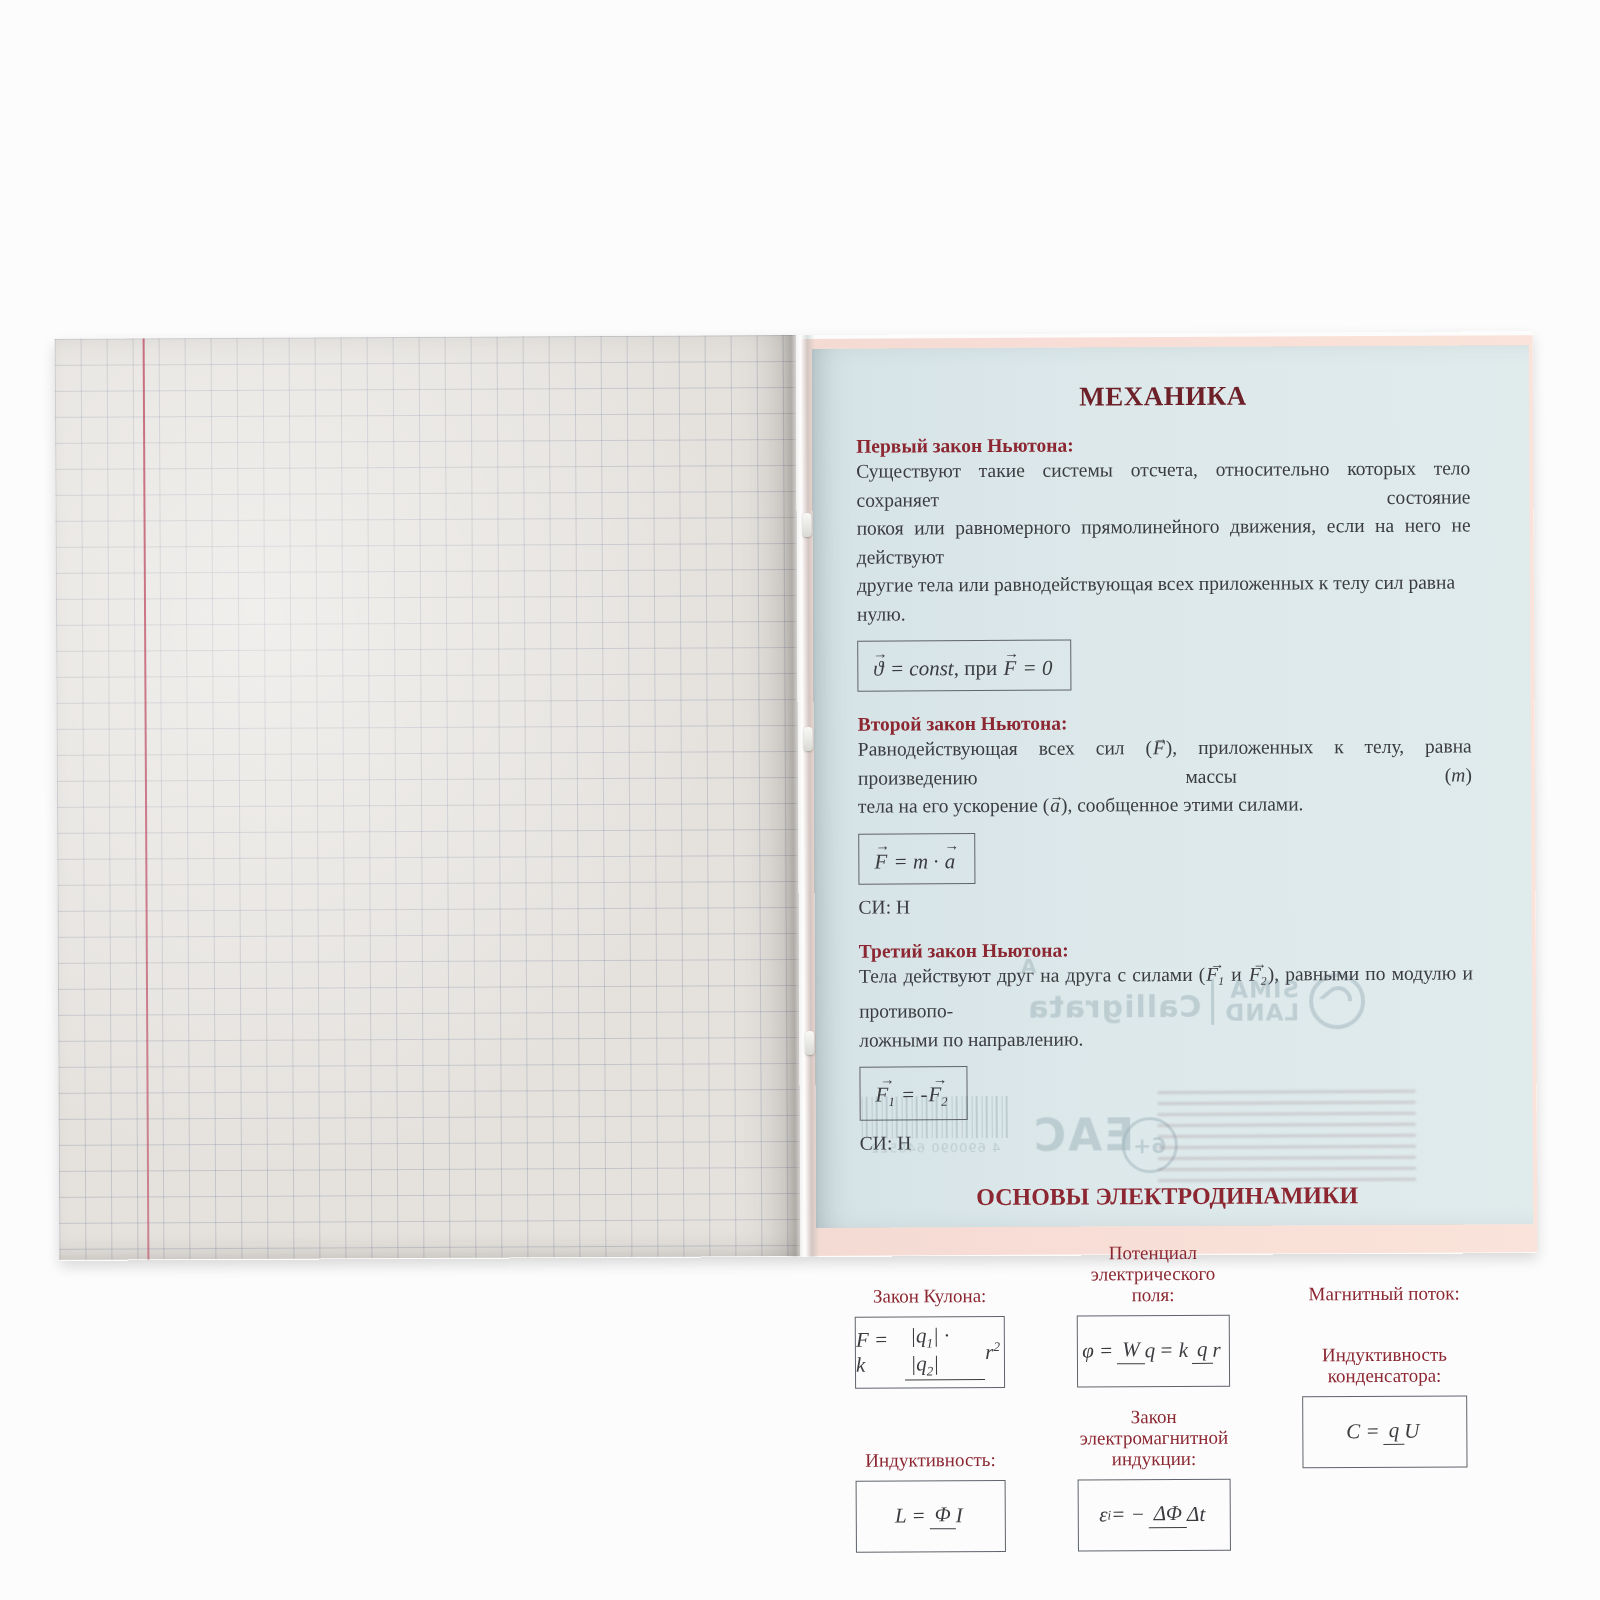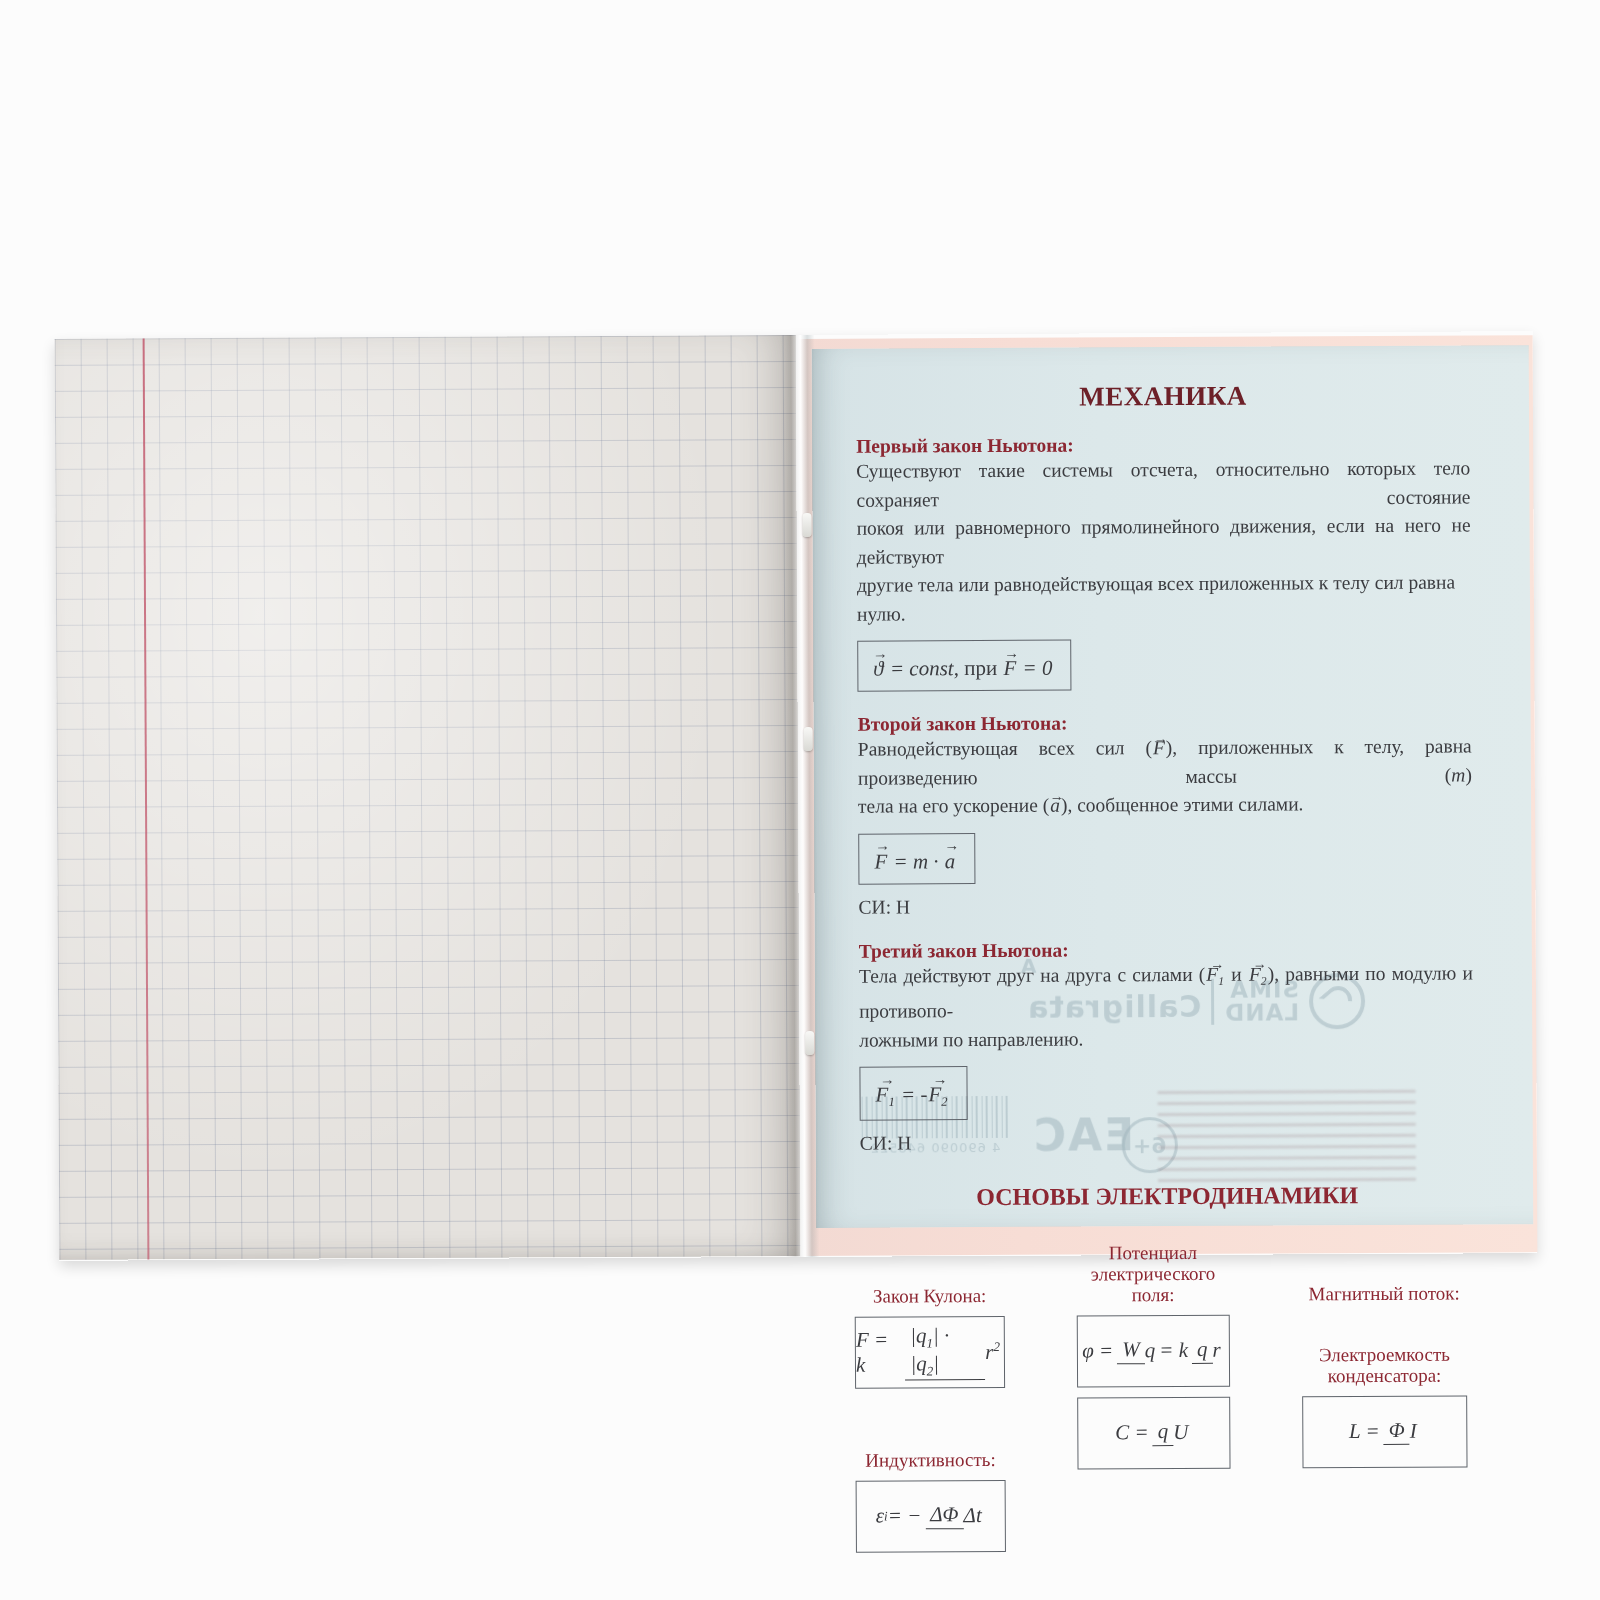--- a/index.html
+++ b/index.html
@@ -186,23 +186,25 @@
                   <span class="num"><span class="it">W</span></span>
                   <span class="den"><span class="it">q</span></span>
                 </span>
                 <span class="it"> = k</span>
                 <span class="frac">
                   <span class="num"><span class="it">q</span></span>
                   <span class="den"><span class="it">r</span></span>
                 </span>
               </div>
 
-            <div class="ehead">Электроемкость
+            <div class="ehead">Индуктивность
 конденсатора:</div>
             <div class="ehead">Индуктивность:</div>
+            <div class="ehead">Закон электромагнитной
+индукции:</div>
 
             <div class="ebox">
                 <span class="it">C = </span>
                 <span class="frac">
                   <span class="num"><span class="it">q</span></span>
                   <span class="den"><span class="it">U</span></span>
                 </span>
               </div>
             <div class="ebox">
                 <span class="it">L = </span>

